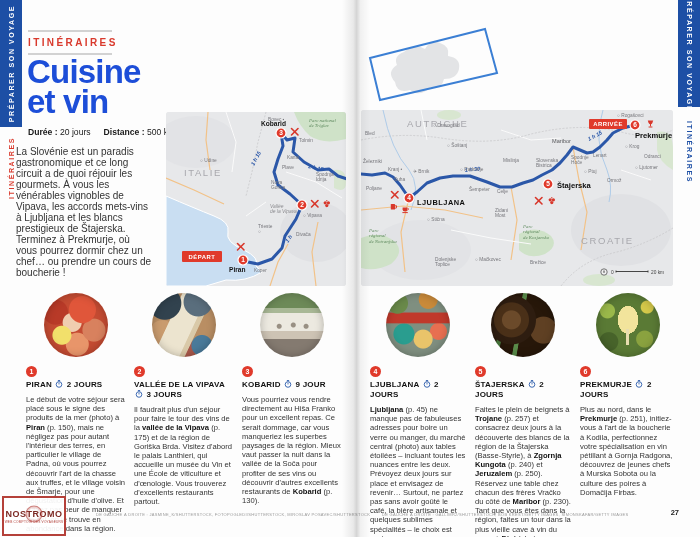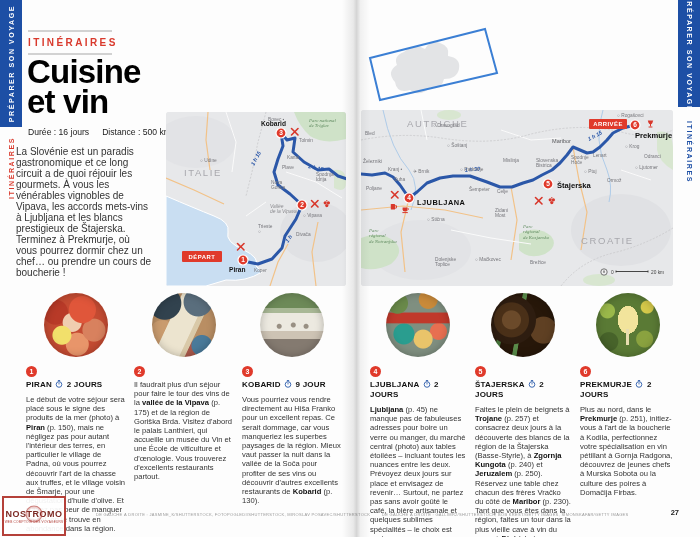--- a/index.html
+++ b/index.html
@@ -11,23 +11,23 @@
   .tab{background:#1d4fa5;color:#fff;display:flex;align-items:center;justify-content:center;}
   .vtext{writing-mode:vertical-rl;font-size:7px;font-weight:bold;letter-spacing:1.6px;white-space:nowrap;}
   .vtext.up{transform:rotate(180deg);}
   .side-section{display:flex;align-items:center;justify-content:center;font-weight:bold;}
   #side-left-section{color:#d93a2d;}
   #side-right-section{color:#1d4fa5;}
 
   
   #kicker{left:28px;top:30px;width:84px;border-top:2px solid #d2d2d2;border-bottom:2px solid #d2d2d2;
           padding:5px 0;color:#d93a2d;font-weight:bold;font-size:10px;letter-spacing:2.4px;}
-  #title{left:27px;top:57px;color:#000000;font-weight:bold;font-size:33px;line-height:30px;letter-spacing:-0.8px;}
+  #title{left:27px;top:57px;color:#1d4ed8;font-weight:bold;font-size:33px;line-height:30px;letter-spacing:-0.8px;}
   #meta{left:28px;top:127px;width:140px;font-size:8.6px;color:#1a1a1a;display:flex;gap:13px;white-space:nowrap;}
-  #meta b{font-weight:normal;}
+  #meta b{font-weight:bold;}
   #intro{left:16px;top:146px;width:136px;font-size:10px;line-height:11px;color:#333;}
 
   
   .mappanel{border-radius:3px;overflow:hidden;background:#e7e8ea;}
   svg text{font-family:"Liberation Sans",sans-serif;}
   text.town{font-size:4.8px;fill:#77777c;}
   text.town-md{font-size:5.6px;fill:#58585c;}
   text.town-bold{font-size:6.6px;font-weight:bold;fill:#151515;}
   text.town-bold-lg{font-size:7.6px;font-weight:bold;fill:#0e0e0e;}
   text.city{font-size:7.4px;font-weight:bold;fill:#0e0e0e;letter-spacing:0.5px;}
@@ -132,21 +132,21 @@
 <div class="abs side-section" id="side-right-section" style="left:678px;top:112px;width:22px;height:80px;">
   <span class="vtext">ITINÉRAIRES</span>
 </div>
 
 <div class="abs" id="kicker">ITINÉRAIRES</div>
 <div class="abs" id="title">
   <div>Cuisine</div>
   <div>et vin</div>
 </div>
 <div class="abs" id="meta">
-  <span><b>Durée :</b> <span>16 jours</span></span>
+  <span><b>Durée :</b> <span>20 jours</span></span>
   <span><b>Distance :</b> <span>500 km</span></span>
 </div>
 <div class="abs" id="intro">La Slovénie est un paradis gastronomique et ce long circuit a de quoi réjouir les gourmets. À vous les vénérables vignobles de Vipava, les accords mets-vins à Ljubljana et les blancs prestigieux de Štajerska. Terminez à Prekmurje, où vous pourrez dormir chez un chef… ou prendre un cours de boucherie !</div>
 
 <svg class="abs" id="locator" width="134" height="92" viewBox="0 0 134 92">
   <path fill="#e3e4e6" d="M38,36 q10,-9 21,-3 q6,-10 15,-6 q10,3 8,13 q13,2 11,13 q-2,10 -15,10 q-2,10 -13,8 q-12,11 -21,3 q-13,4 -15,-8 q-9,-10 2,-17 q-4,-9 7,-13 Z"></path>
   <polygon fill="none" stroke="#3b7fd4" stroke-width="2" points="4,42 119,13 131,57 14,84"></polygon>
 </svg>
 
 <svg class="abs mappanel" id="map-left" style="left:166px;top:112px;" width="180" height="174" viewBox="0 0 180 174">
@@ -315,20 +315,27 @@
           <path d="M3.6,0.8 h2.8" stroke="#2456a8" stroke-width="1.2" fill="none"></path>
           <circle cx="5" cy="5.6" r="3.5" stroke="#2456a8" stroke-width="1.1" fill="none"></circle>
           <path d="M5,5.6 L5,3.4" stroke="#2456a8" stroke-width="1"></path>
         </svg>
       <span>2 JOURS</span></div>
     <div class="stopbody">Le début de votre séjour sera placé sous le signe des produits de la mer (photo) à <b>Piran</b> (p. 150), mais ne négligez pas pour autant l'intérieur des terres, en particulier le village de Padna, où vous pourrez découvrir l'art de la chasse aux truffes, et le village voisin de Šmarje, pour une dégustation d'huile d'olive. Et n'ayez pas peur de manquer de sel, on le trouve en abondance dans la région.</div>
   </div>
   <div class="stop">
     <div class="photo ph2"></div>
     <div class="badge">2</div>
+    <div class="stoptitle"><span>VALLÉE DE LA VIPAVA</span>
+      <svg class="clk" width="8" height="8" viewBox="0 0 10 10">
+          <path d="M3.6,0.8 h2.8" stroke="#2456a8" stroke-width="1.2" fill="none"></path>
+          <circle cx="5" cy="5.6" r="3.5" stroke="#2456a8" stroke-width="1.1" fill="none"></circle>
+          <path d="M5,5.6 L5,3.4" stroke="#2456a8" stroke-width="1"></path>
+        </svg>
+      <span>3 JOURS</span></div>
     <div class="stopbody">Il faudrait plus d'un séjour pour faire le tour des vins de la <b>vallée de la Vipava</b> (p. 175) et de la région de Goriška Brda. Visitez d'abord le palais Lanthieri, qui accueille un musée du Vin et une École de viticulture et d'œnologie. Vous trouverez d'excellents restaurants partout.</div>
   </div>
   <div class="stop">
     <div class="photo ph3"></div>
     <div class="badge">3</div>
     <div class="stoptitle"><span>KOBARID</span>
       <svg class="clk" width="8" height="8" viewBox="0 0 10 10">
           <path d="M3.6,0.8 h2.8" stroke="#2456a8" stroke-width="1.2" fill="none"></path>
           <circle cx="5" cy="5.6" r="3.5" stroke="#2456a8" stroke-width="1.1" fill="none"></circle>
           <path d="M5,5.6 L5,3.4" stroke="#2456a8" stroke-width="1"></path>

